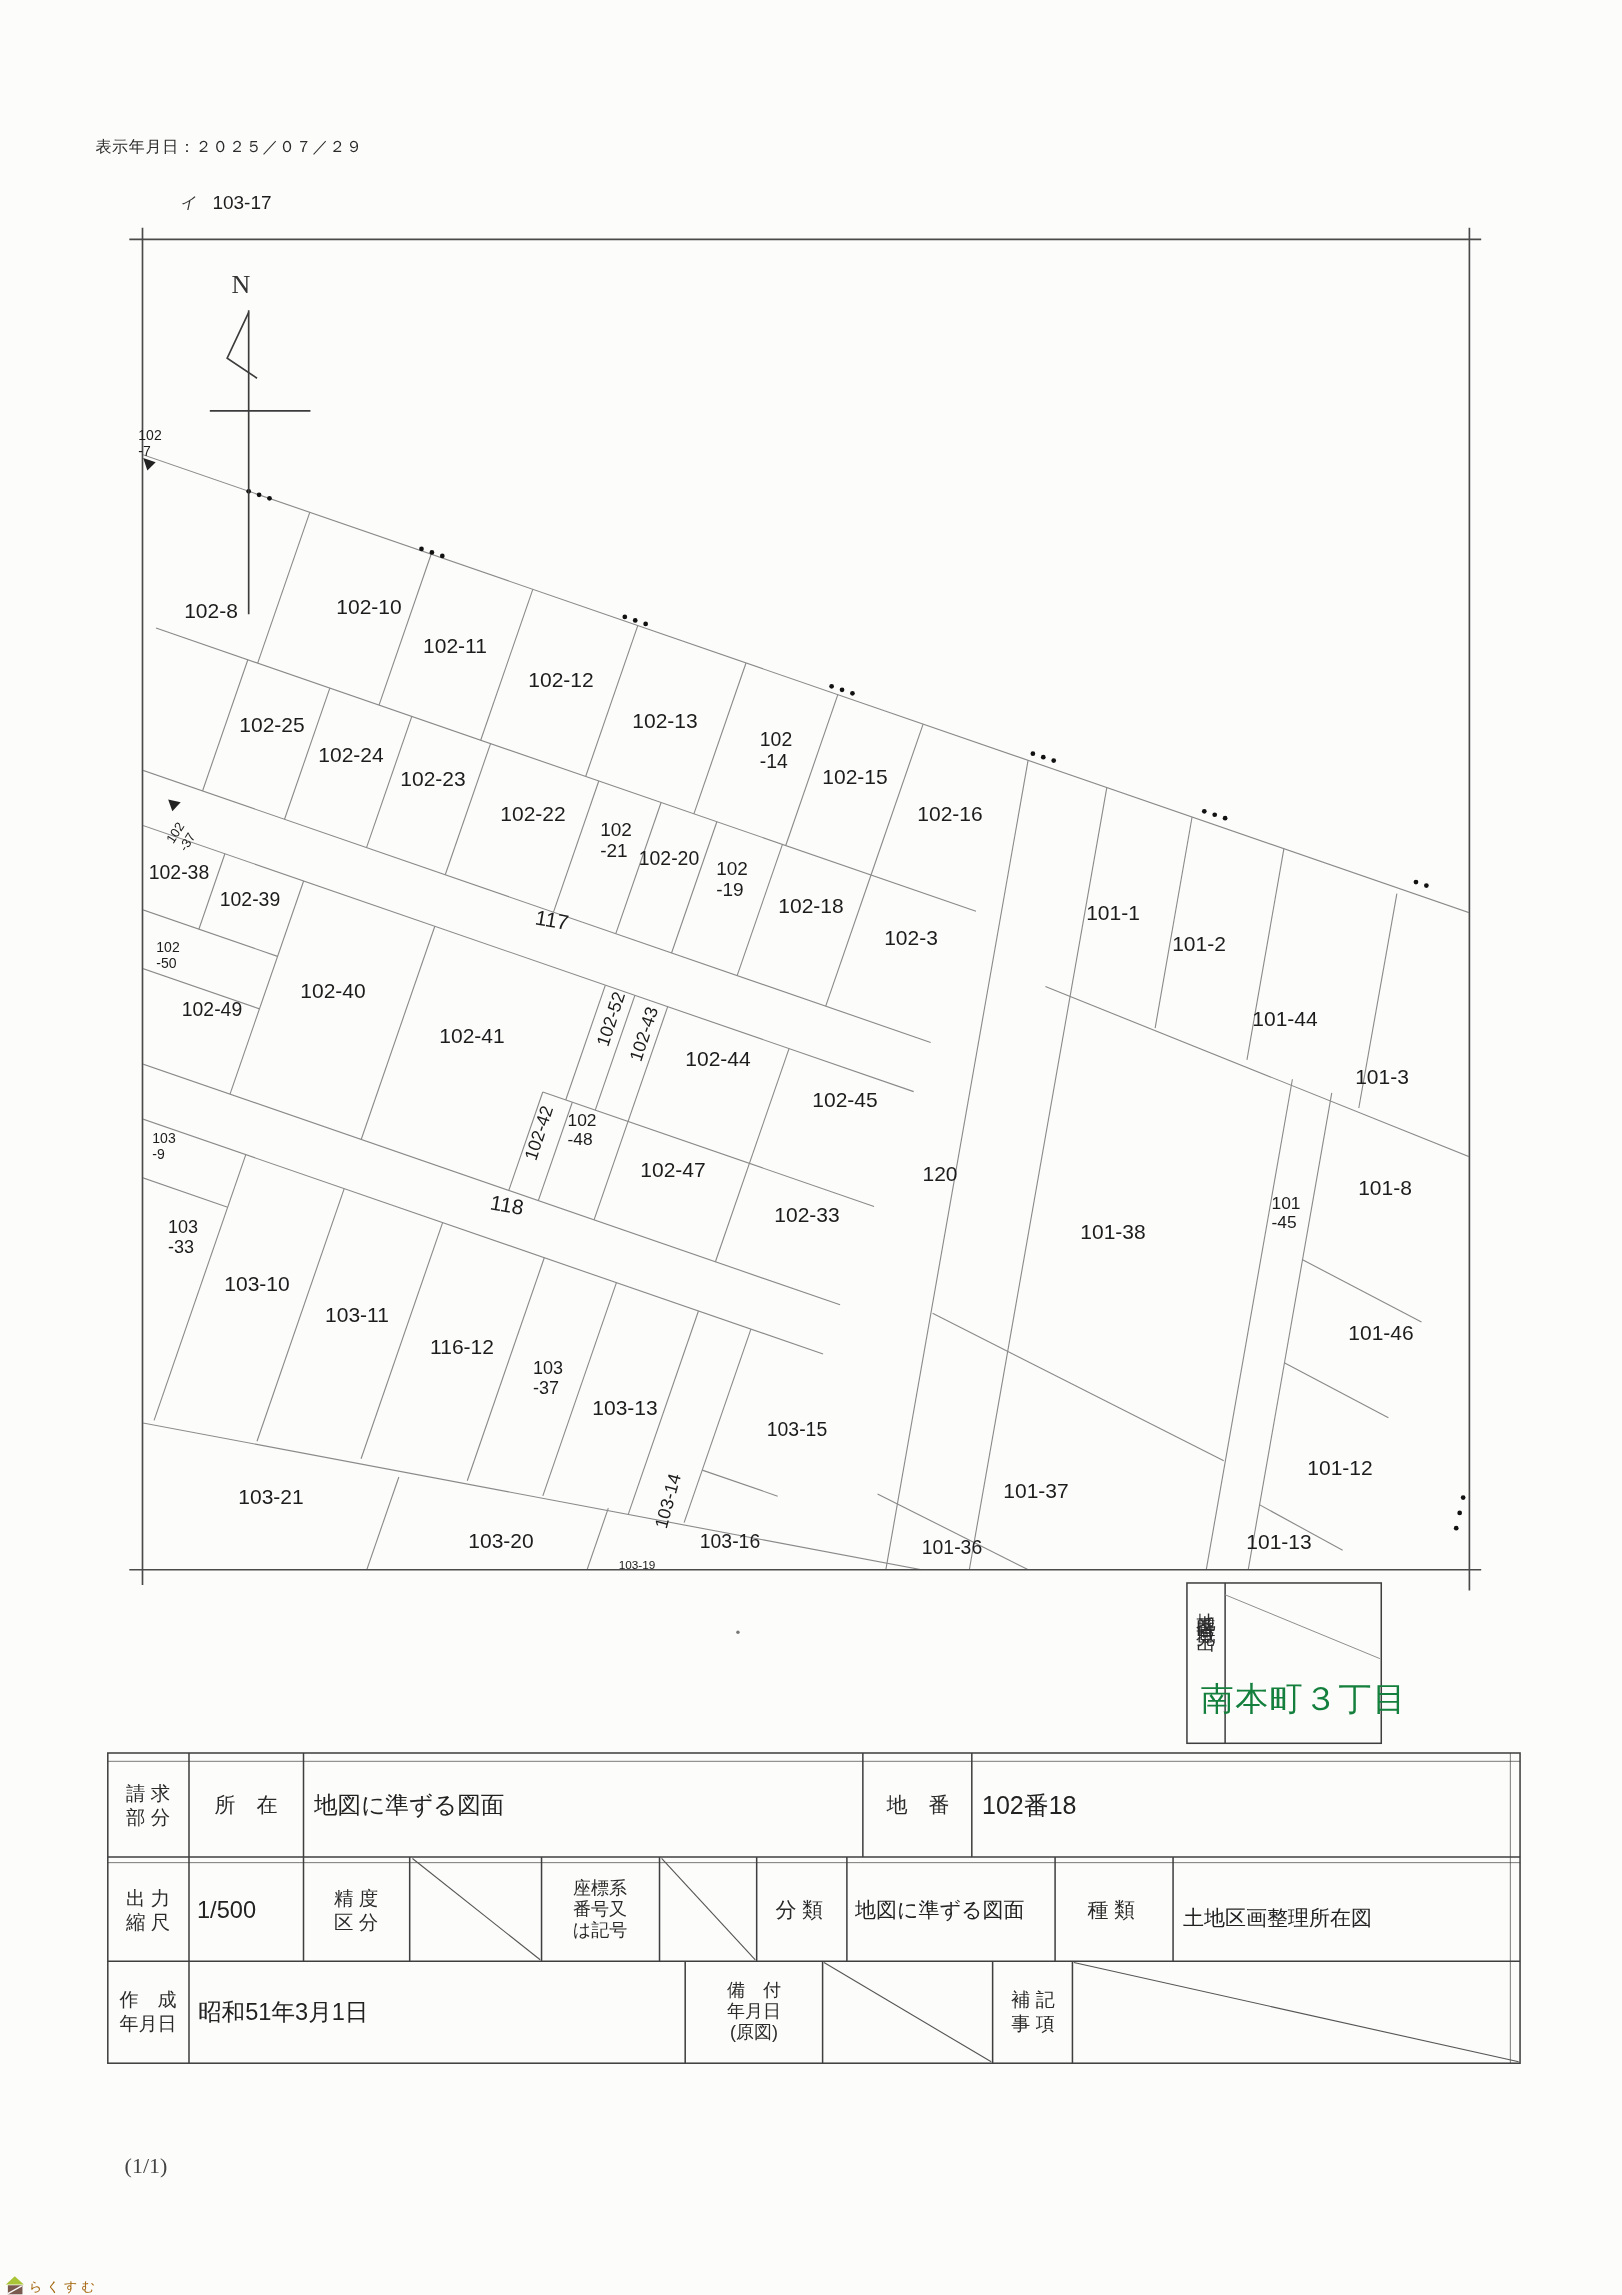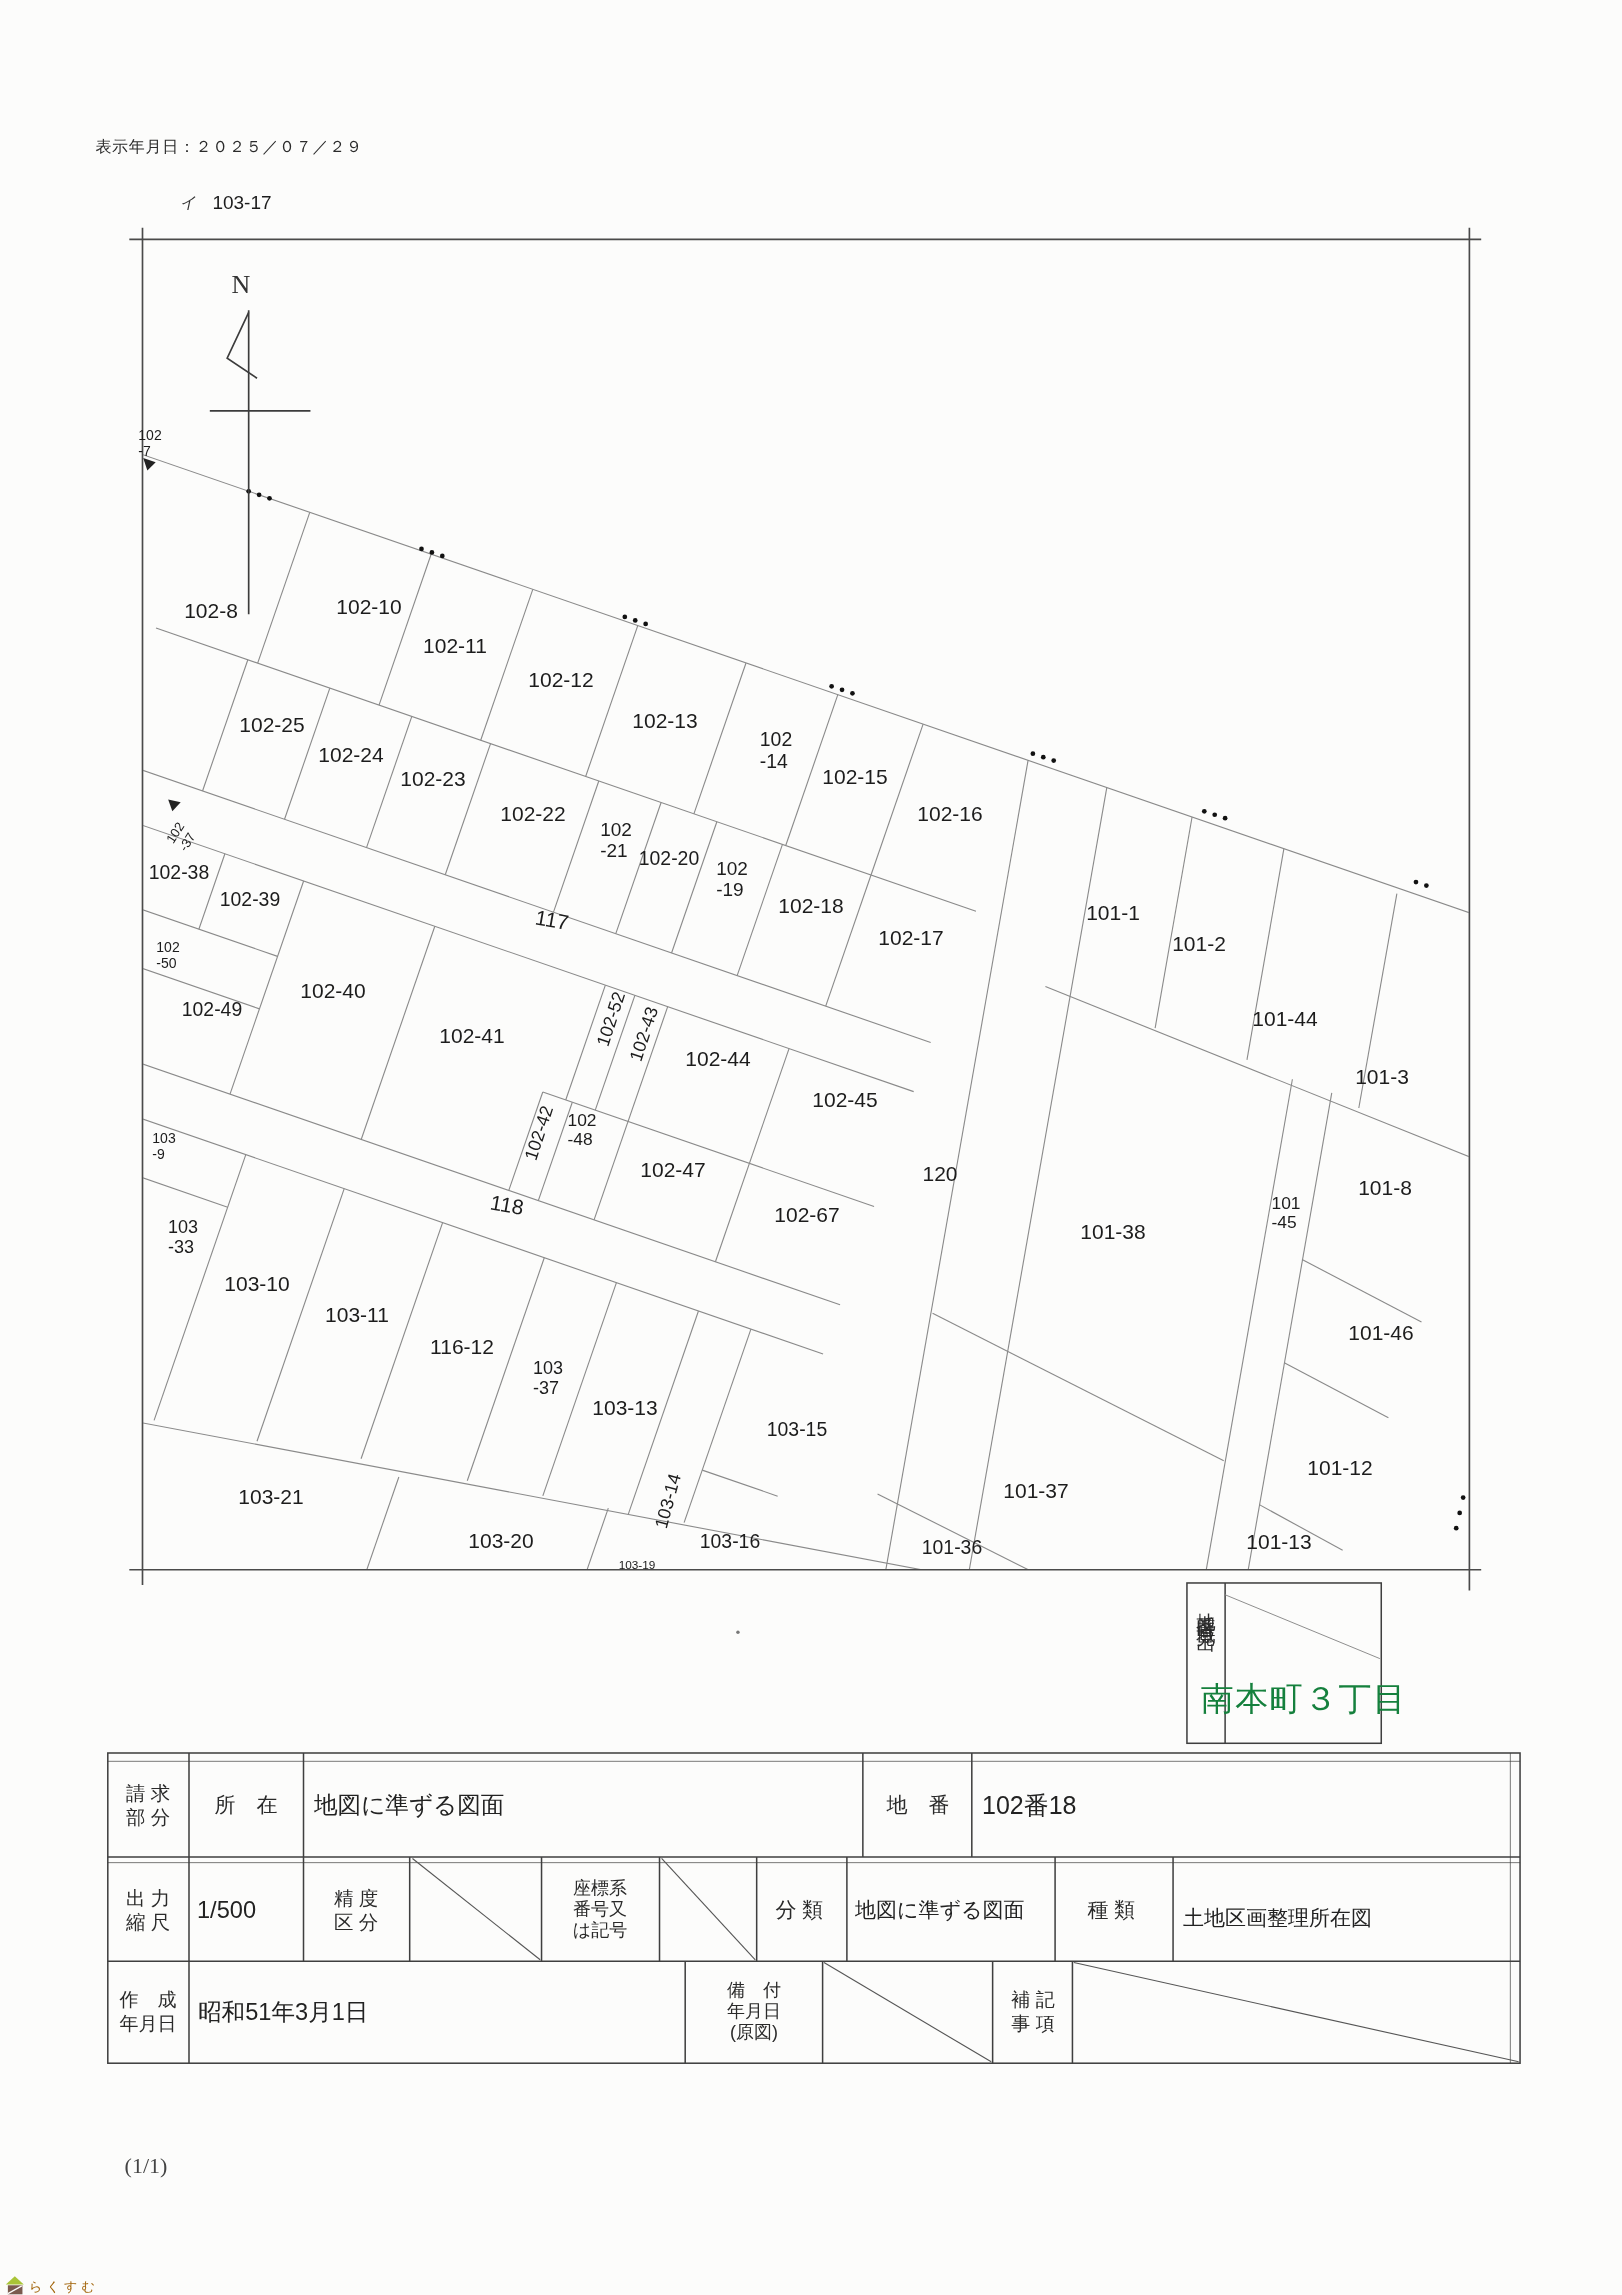--- a/index.html
+++ b/index.html
@@ -223,39 +223,39 @@
       <div class="lbl" style="left: 272px; top: 725px; font-size: 21px; transform: translate(-50%, -50%) rotate(0deg);">102-25</div>
       <div class="lbl" style="left: 351px; top: 755px; font-size: 21px; transform: translate(-50%, -50%) rotate(0deg);">102-24</div>
       <div class="lbl" style="left: 433px; top: 779px; font-size: 21px; transform: translate(-50%, -50%) rotate(0deg);">102-23</div>
       <div class="lbl" style="left: 533px; top: 814px; font-size: 21px; transform: translate(-50%, -50%) rotate(0deg);">102-22</div>
       <div class="lbl" style="left: 616px; top: 840px; font-size: 19px; transform: translate(-50%, -50%) rotate(0deg);">102
 -21</div>
       <div class="lbl" style="left: 669px; top: 859px; font-size: 19.4px; transform: translate(-50%, -50%) rotate(0deg);">102-20</div>
       <div class="lbl" style="left: 732px; top: 879px; font-size: 19px; transform: translate(-50%, -50%) rotate(0deg);">102
 -19</div>
       <div class="lbl" style="left: 811px; top: 906px; font-size: 21px; transform: translate(-50%, -50%) rotate(0deg);">102-18</div>
-      <div class="lbl" style="left: 911px; top: 938px; font-size: 21px; transform: translate(-50%, -50%) rotate(0deg);">102-17</div>
+      <div class="lbl" style="left: 911px; top: 938px; font-size: 21px; transform: translate(-50%, -50%) rotate(0deg);">102-3</div>
       <div class="lbl" style="left: 182px; top: 837px; font-size: 13px; transform: translate(-50%, -50%) rotate(-58deg);">102
 -37</div>
       <div class="lbl" style="left: 179px; top: 873px; font-size: 19.4px; transform: translate(-50%, -50%) rotate(0deg);">102-38</div>
       <div class="lbl" style="left: 250px; top: 900px; font-size: 19.4px; transform: translate(-50%, -50%) rotate(0deg);">102-39</div>
       <div class="lbl" style="left: 168px; top: 956px; font-size: 14px; transform: translate(-50%, -50%) rotate(0deg);">102
 -50</div>
       <div class="lbl" style="left: 333px; top: 991px; font-size: 21px; transform: translate(-50%, -50%) rotate(0deg);">102-40</div>
       <div class="lbl" style="left: 212px; top: 1010px; font-size: 19.4px; transform: translate(-50%, -50%) rotate(0deg);">102-49</div>
       <div class="lbl" style="left: 472px; top: 1036px; font-size: 21px; transform: translate(-50%, -50%) rotate(0deg);">102-41</div>
       <div class="lbl" style="left: 611px; top: 1019px; font-size: 18px; transform: translate(-50%, -50%) rotate(-72deg);">102-52</div>
       <div class="lbl" style="left: 644px; top: 1034px; font-size: 18px; transform: translate(-50%, -50%) rotate(-72deg);">102-43</div>
       <div class="lbl" style="left: 539px; top: 1133px; font-size: 18px; transform: translate(-50%, -50%) rotate(-72deg);">102-42</div>
       <div class="lbl" style="left: 582px; top: 1130px; font-size: 17.4px; transform: translate(-50%, -50%) rotate(0deg);">102
 -48</div>
       <div class="lbl" style="left: 718px; top: 1059px; font-size: 21px; transform: translate(-50%, -50%) rotate(0deg);">102-44</div>
       <div class="lbl" style="left: 845px; top: 1100px; font-size: 21px; transform: translate(-50%, -50%) rotate(0deg);">102-45</div>
       <div class="lbl" style="left: 673px; top: 1170px; font-size: 21px; transform: translate(-50%, -50%) rotate(0deg);">102-47</div>
-      <div class="lbl" style="left: 807px; top: 1215px; font-size: 21px; transform: translate(-50%, -50%) rotate(0deg);">102-67</div>
+      <div class="lbl" style="left: 807px; top: 1215px; font-size: 21px; transform: translate(-50%, -50%) rotate(0deg);">102-33</div>
       <div class="lbl" style="left: 1113px; top: 913px; font-size: 21px; transform: translate(-50%, -50%) rotate(0deg);">101-1</div>
       <div class="lbl" style="left: 1199px; top: 944px; font-size: 21px; transform: translate(-50%, -50%) rotate(0deg);">101-2</div>
       <div class="lbl" style="left: 1285px; top: 1019px; font-size: 21px; transform: translate(-50%, -50%) rotate(0deg);">101-44</div>
       <div class="lbl" style="left: 1382px; top: 1077px; font-size: 21px; transform: translate(-50%, -50%) rotate(0deg);">101-3</div>
       <div class="lbl" style="left: 1113px; top: 1232px; font-size: 21px; transform: translate(-50%, -50%) rotate(0deg);">101-38</div>
       <div class="lbl" style="left: 1286px; top: 1213px; font-size: 17.4px; transform: translate(-50%, -50%) rotate(0deg);">101
 -45</div>
       <div class="lbl" style="left: 1385px; top: 1188px; font-size: 21px; transform: translate(-50%, -50%) rotate(0deg);">101-8</div>
       <div class="lbl" style="left: 1381px; top: 1333px; font-size: 21px; transform: translate(-50%, -50%) rotate(0deg);">101-46</div>
       <div class="lbl" style="left: 164px; top: 1147px; font-size: 14px; transform: translate(-50%, -50%) rotate(0deg);">103

